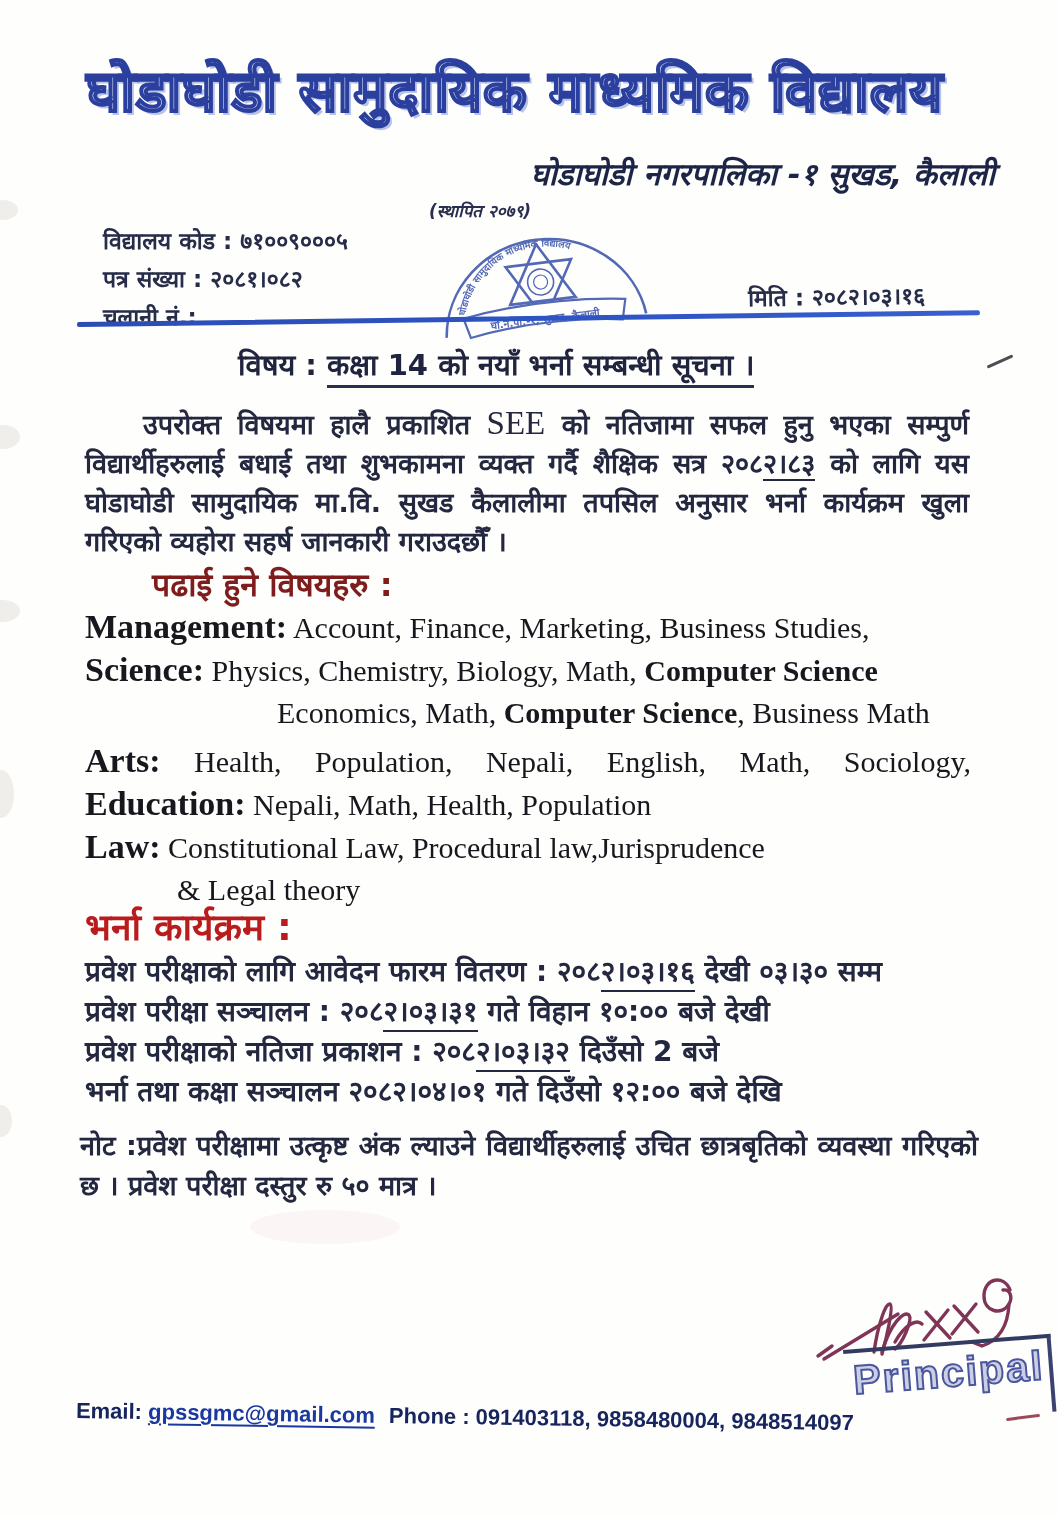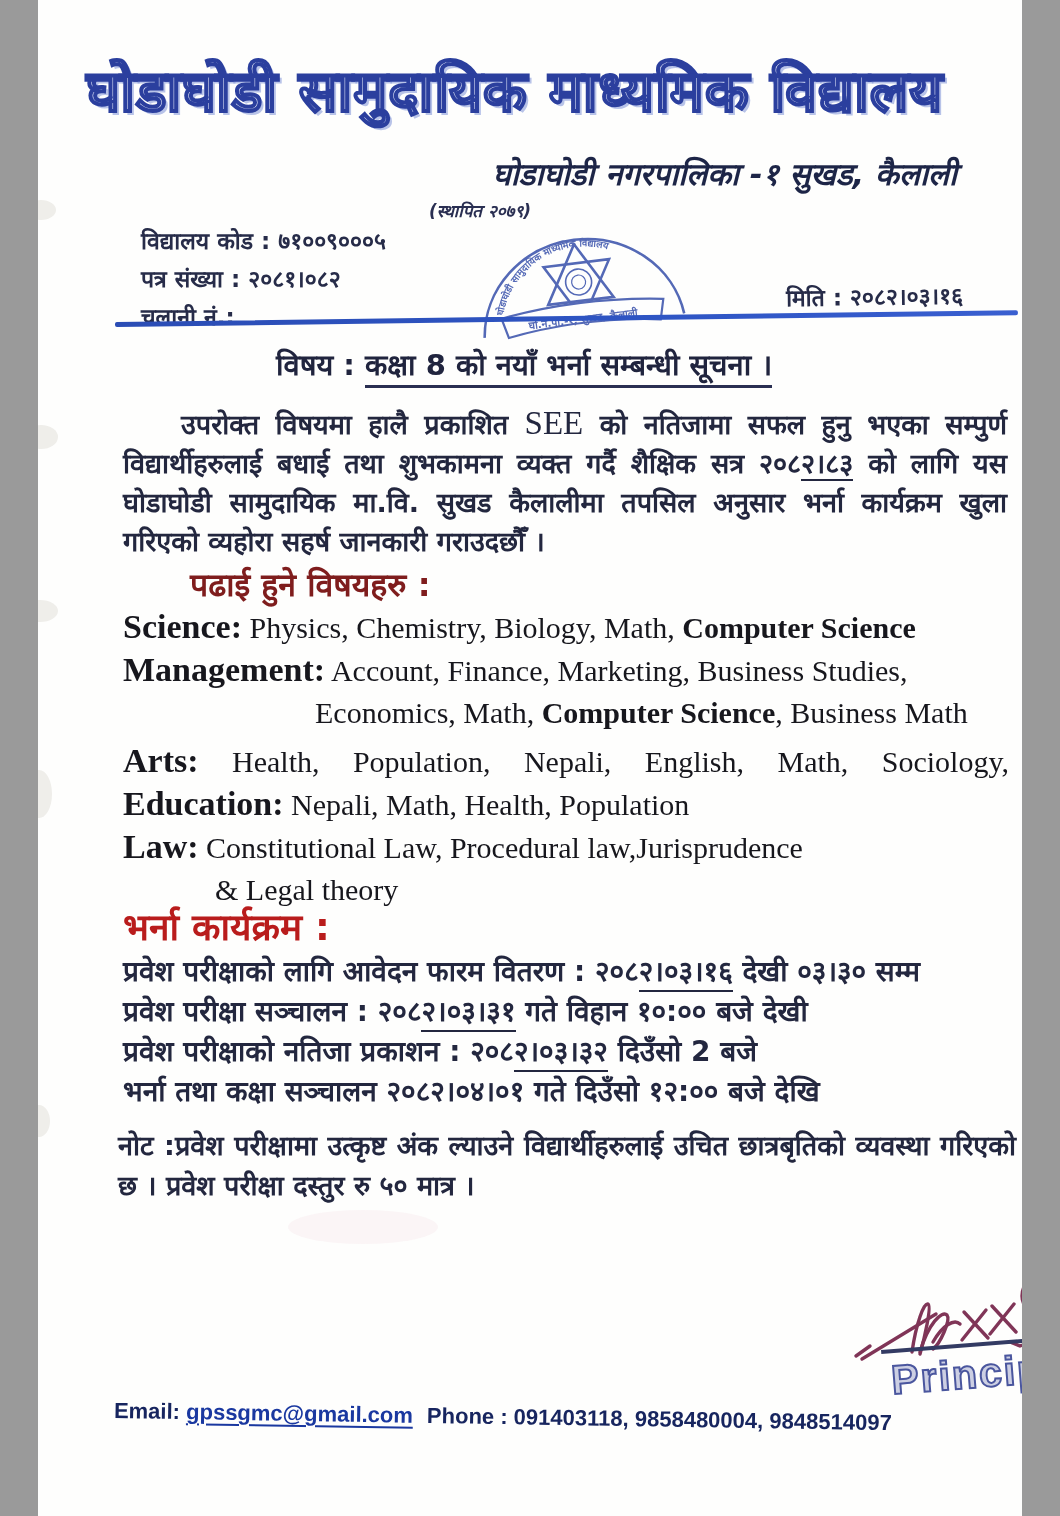--- a/index.html
+++ b/index.html
@@ -1,18 +1,18 @@
 <!DOCTYPE html>
 <html><head>
 <meta charset="utf-8">
 <style>
   * { margin:0; padding:0; box-sizing:border-box; }
   body { background:#9a9a9a; font-family:"DejaVu Sans", sans-serif; }
   .page {
-    position:relative; width:984px; height:1516px; margin:0 auto;
+    position:relative; width:1060px; height:1516px; margin:0 auto;
     background:#fefefd; overflow:hidden; color:#232741;
   }
   
   .title {
     position:absolute; left:35px; right:65px; top:50px;
     text-align:center; font-weight:bold; font-size:57px; letter-spacing:1px;
     white-space:nowrap; color:#2b3f9e;
   }
   @supports (-webkit-text-stroke: 1px #000) {
     .title { color:#eef2fe; -webkit-text-stroke:2.3px #2b3f9e;
@@ -160,34 +160,34 @@
   <div class="meta-left">
     <div>विद्यालय कोड : ७१००९०००५</div>
     <div>पत्र संख्या : २०८१।०८२</div>
     <div>चलानी नं.:</div>
   </div>
   <div class="meta-date">मिति : २०८२।०३।१६</div>
 
   <div class="rule"></div>
 
   <div class="subject">
-    <span>विषय : </span><span class="u">कक्षा 8 को नयाँ भर्ना सम्बन्धी सूचना ।</span>
+    <span>विषय : </span><span class="u">कक्षा 14 को नयाँ भर्ना सम्बन्धी सूचना ।</span>
   </div>
 
   <div class="para">
     <span>उपरोक्त विषयमा हालै प्रकाशित </span><span class="see">SEE</span><span> को नतिजामा सफल हुनु भएका सम्पुर्ण विद्यार्थीहरुलाई बधाई तथा शुभकामना व्यक्त गर्दै शैक्षिक सत्र २०८</span><span class="sess-u">२।८३</span><span> को लागि यस घोडाघोडी सामुदायिक मा.वि. सुखड कैलालीमा तपसिल अनुसार भर्ना कार्यक्रम खुला गरिएको व्यहोरा सहर्ष जानकारी गराउदछौँ ।</span>
   </div>
 
   <div class="sub-heading">पढाई हुने विषयहरु :</div>
   <div class="streams">
     <div>
+      <span class="lbl">Management:</span><span> Account, Finance, Marketing, Business Studies,</span>
+    </div>
+    <div>
       <span class="lbl">Science:</span><span> Physics, Chemistry, Biology, Math, </span><span class="b">Computer Science</span>
-    </div>
-    <div>
-      <span class="lbl">Management:</span><span> Account, Finance, Marketing, Business Studies,</span>
     </div>
     <div class="indent1">
       <span>Economics, Math, </span><span class="b">Computer Science</span><span>, Business Math</span>
     </div>
     <div class="spread">
       <span class="lbl">Arts:</span><span> Health, Population, Nepali, English, Math, Sociology,</span>
     </div>
     <div>
       <span class="lbl">Education:</span><span> Nepali, Math, Health, Population</span>
     </div>

